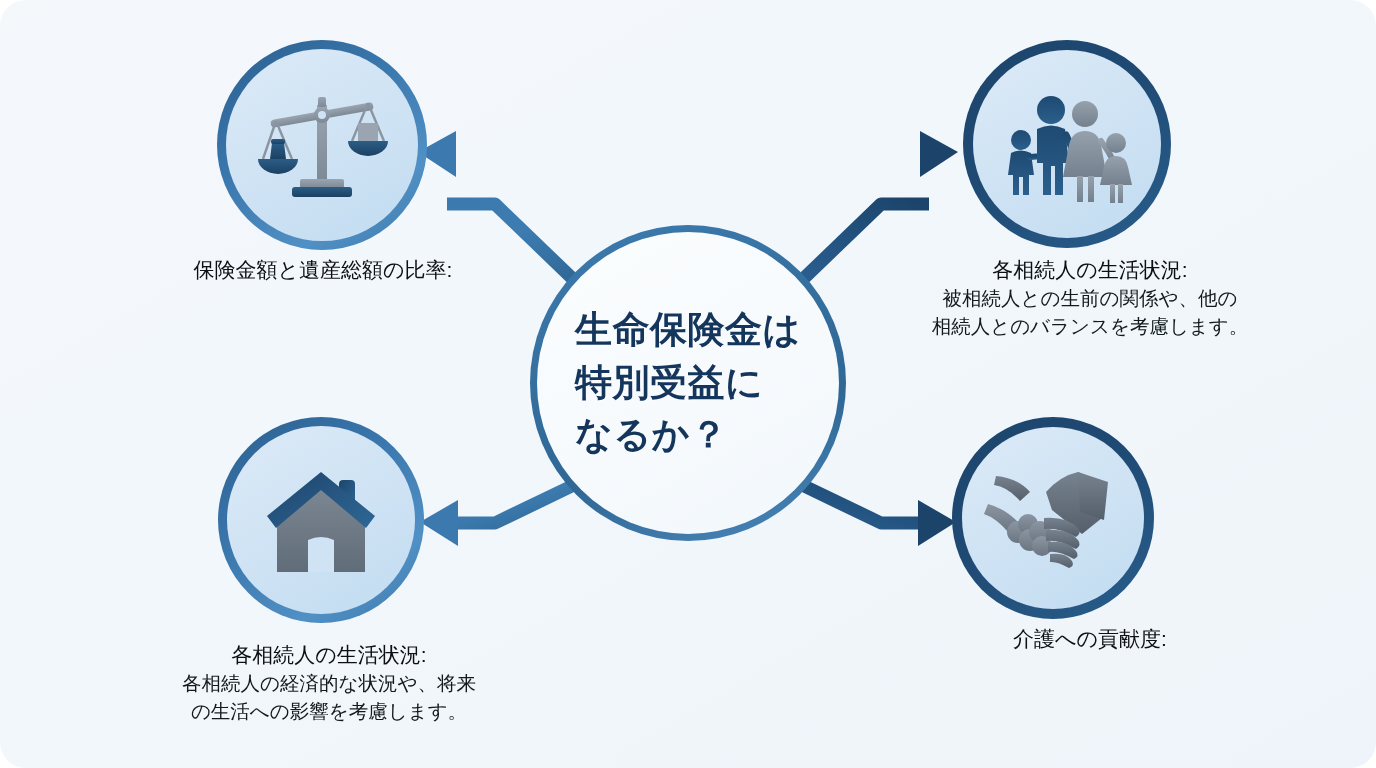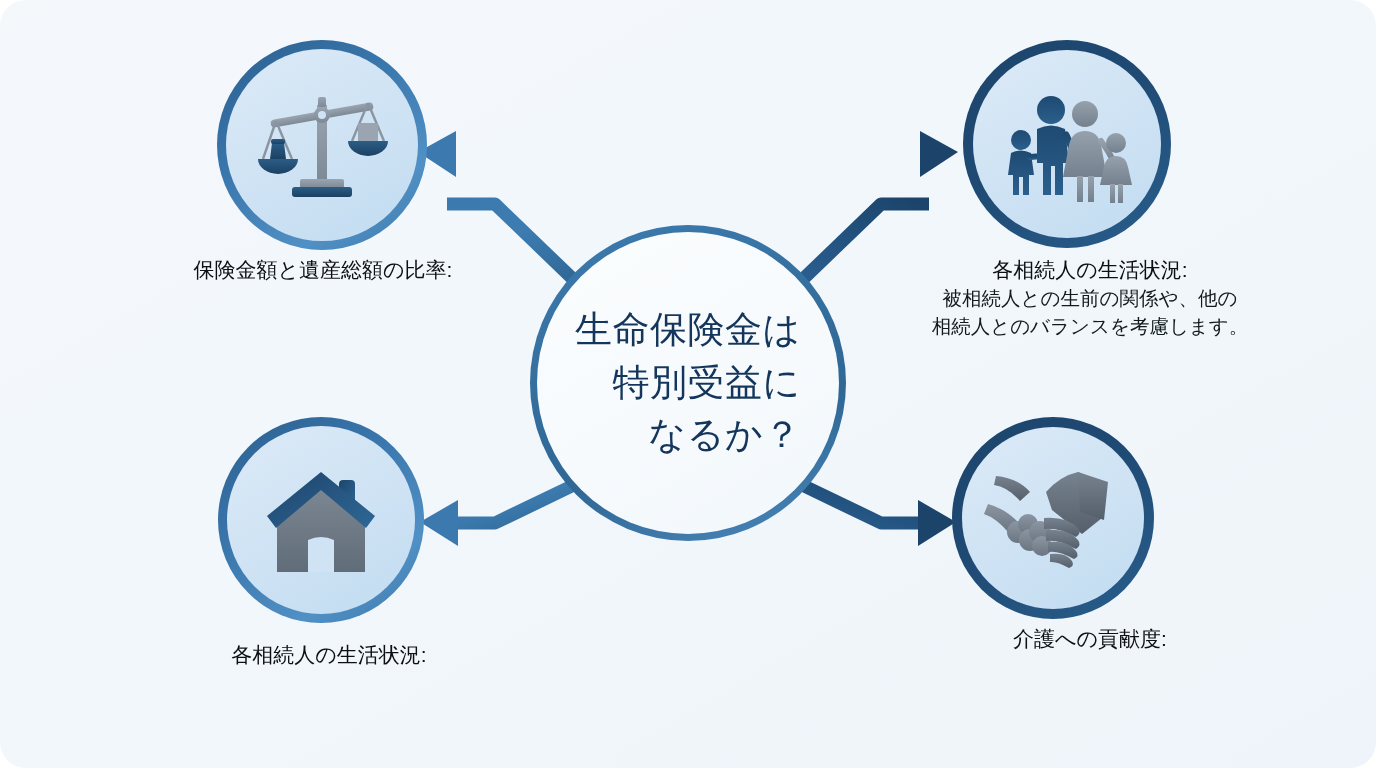--- a/index.html
+++ b/index.html
@@ -85,24 +85,24 @@
     right: 7px;
     bottom: 7px;
     border-radius: 50%;
     background: linear-gradient(150deg, #fbfdfe 0%, #f6fafd 60%, #f1f7fb 100%);
     display: flex;
     align-items: center;
     justify-content: center;
   }
   #center-text {
     color: #14365c;
-    font-weight: 400;
+    font-weight: 700;
     font-size: 37px;
     line-height: 1.42;
-    text-align: right;
+    text-align: left;
     letter-spacing: 0.5px;
     text-shadow: 0 1px 1px rgba(255,255,255,0.85);
     white-space: pre-line;
   }
 
   
   .label-block {
     position: absolute;
     text-align: center;
     color: #111518;
@@ -293,20 +293,22 @@
           <path d="M 57 114 L 57 82 q 13 -6 26 0 L 83 114 Z" fill="#cfe3f4"></path>
 
           <path d="M 70 14 L 124 58 L 115 70 L 70 32 L 25 70 L 16 58 Z" fill="url(#houseRoof)"></path>
         </svg>
       </span>
     </div>
   </div>
 
   <div class="label-block" style="left:124px; top:625px; width:410px;margin-top:16px;">
     <div class="label-title">各相続人の生活状況:</div>
+    <div class="label-body">各相続人の経済的な状況や、将来
+の生活への影響を考慮します。</div>
   </div>
 
   <div class="node icon-circle circle" style="left:952px; top:417px; width:202px; height:202px;">
     <div class="icon-ring dark"></div>
     <div class="icon-inner" style="left:10px; top:10px; right:10px; bottom:10px;">
       <span>
         <svg width="138" height="116" viewBox="0 0 138 116">
           <defs>
             <linearGradient id="handDark" x1="0" y1="0" x2="0" y2="1">
               <stop offset="0%" stop-color="#77828f"></stop>

